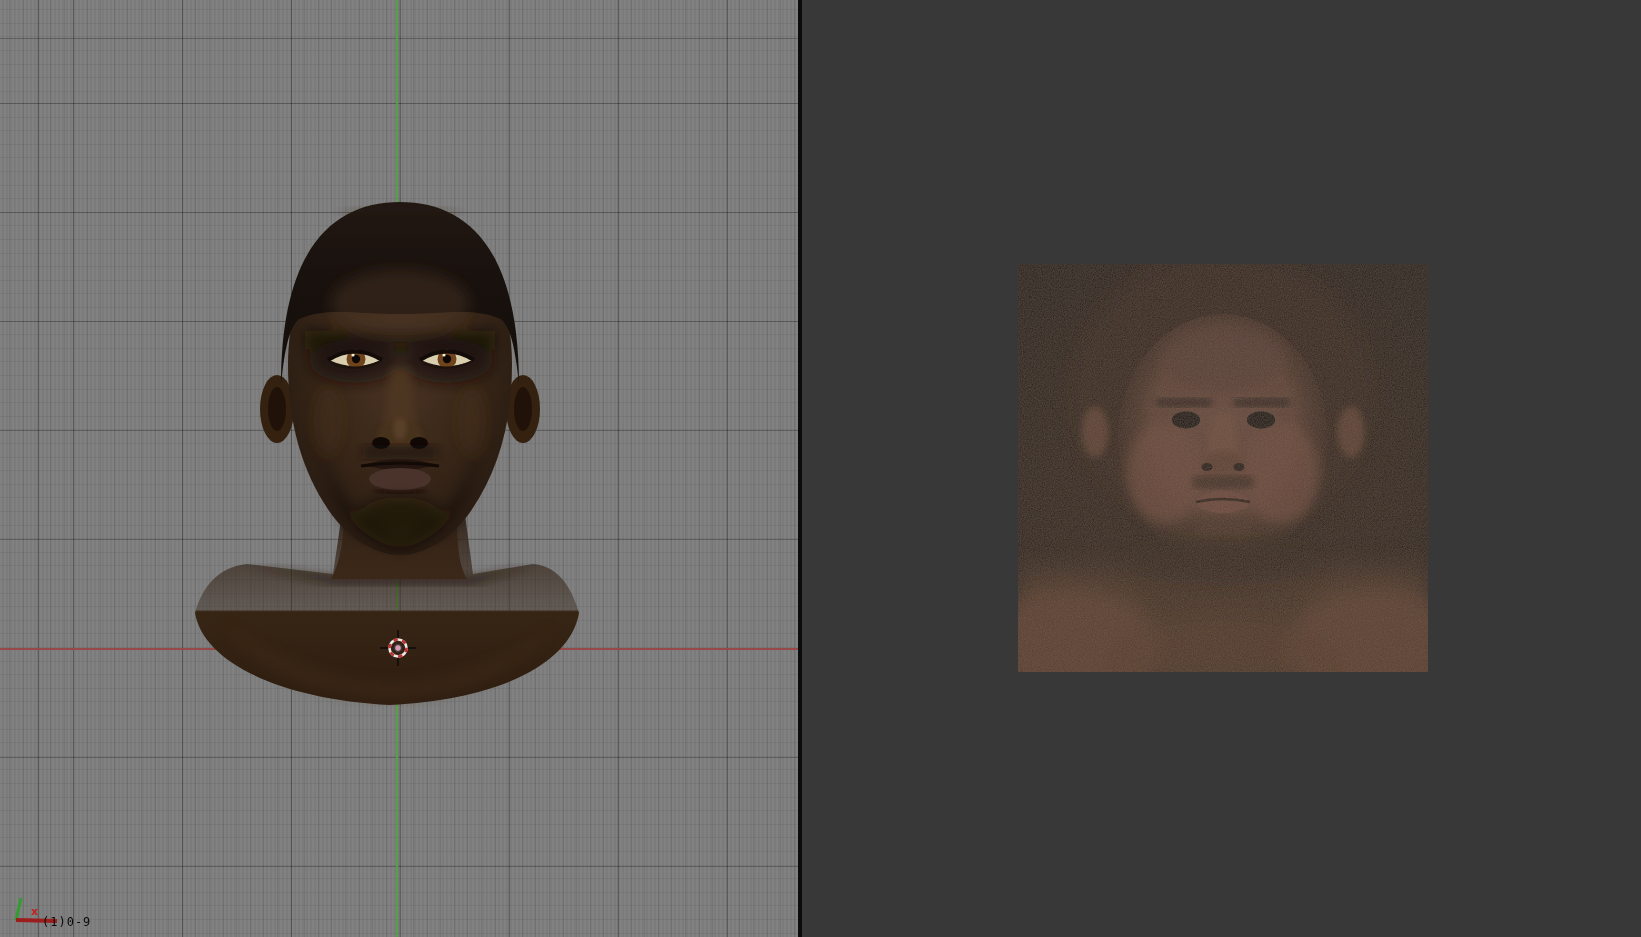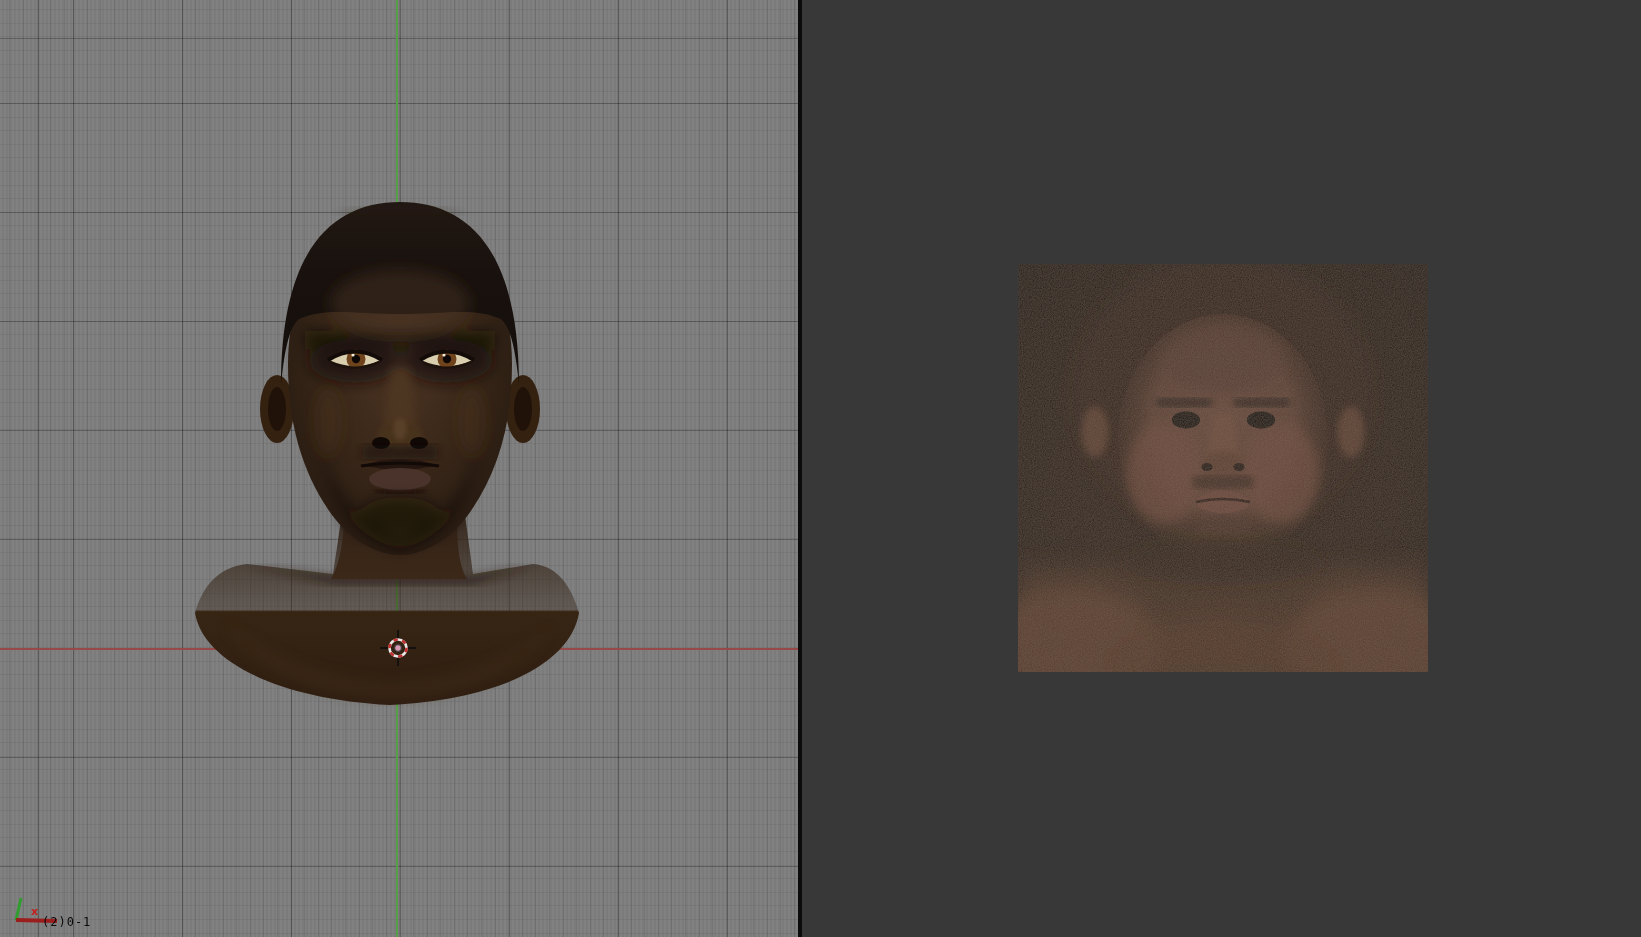--- a/index.html
+++ b/index.html
@@ -157,21 +157,21 @@
       <circle cx="20" cy="20" r="8.5" fill="none" stroke="#e9e9e9" stroke-width="2.6"></circle>
       <circle cx="20" cy="20" r="8.5" fill="none" stroke="#c03030" stroke-width="2.6" stroke-dasharray="4.4 4.4"></circle>
       <circle cx="20" cy="20" r="3.4" fill="#d69ab5" stroke="#3a3a3a" stroke-width="1"></circle>
     </svg>
 
     <svg class="gizmo" viewBox="0 0 60 50">
       <line x1="13" y1="18" x2="8" y2="40" stroke="#2f9e2f" stroke-width="3"></line>
       <line x1="8" y1="40" x2="49" y2="41" stroke="#9b1d1d" stroke-width="4"></line>
     </svg>
     <span class="gizmo-x-label">x</span>
-    <span class="viewport-info">(2)0-1</span>
+    <span class="viewport-info">(1)0-9</span>
   </div>
 
   <div class="pane-divider"></div>
 
   <div class="texture-panel">
 
     <svg class="face-texture" viewBox="0 0 410 408">
       <defs>
         <filter id="tb6">
             <feGaussianBlur stdDeviation="6"></feGaussianBlur>

